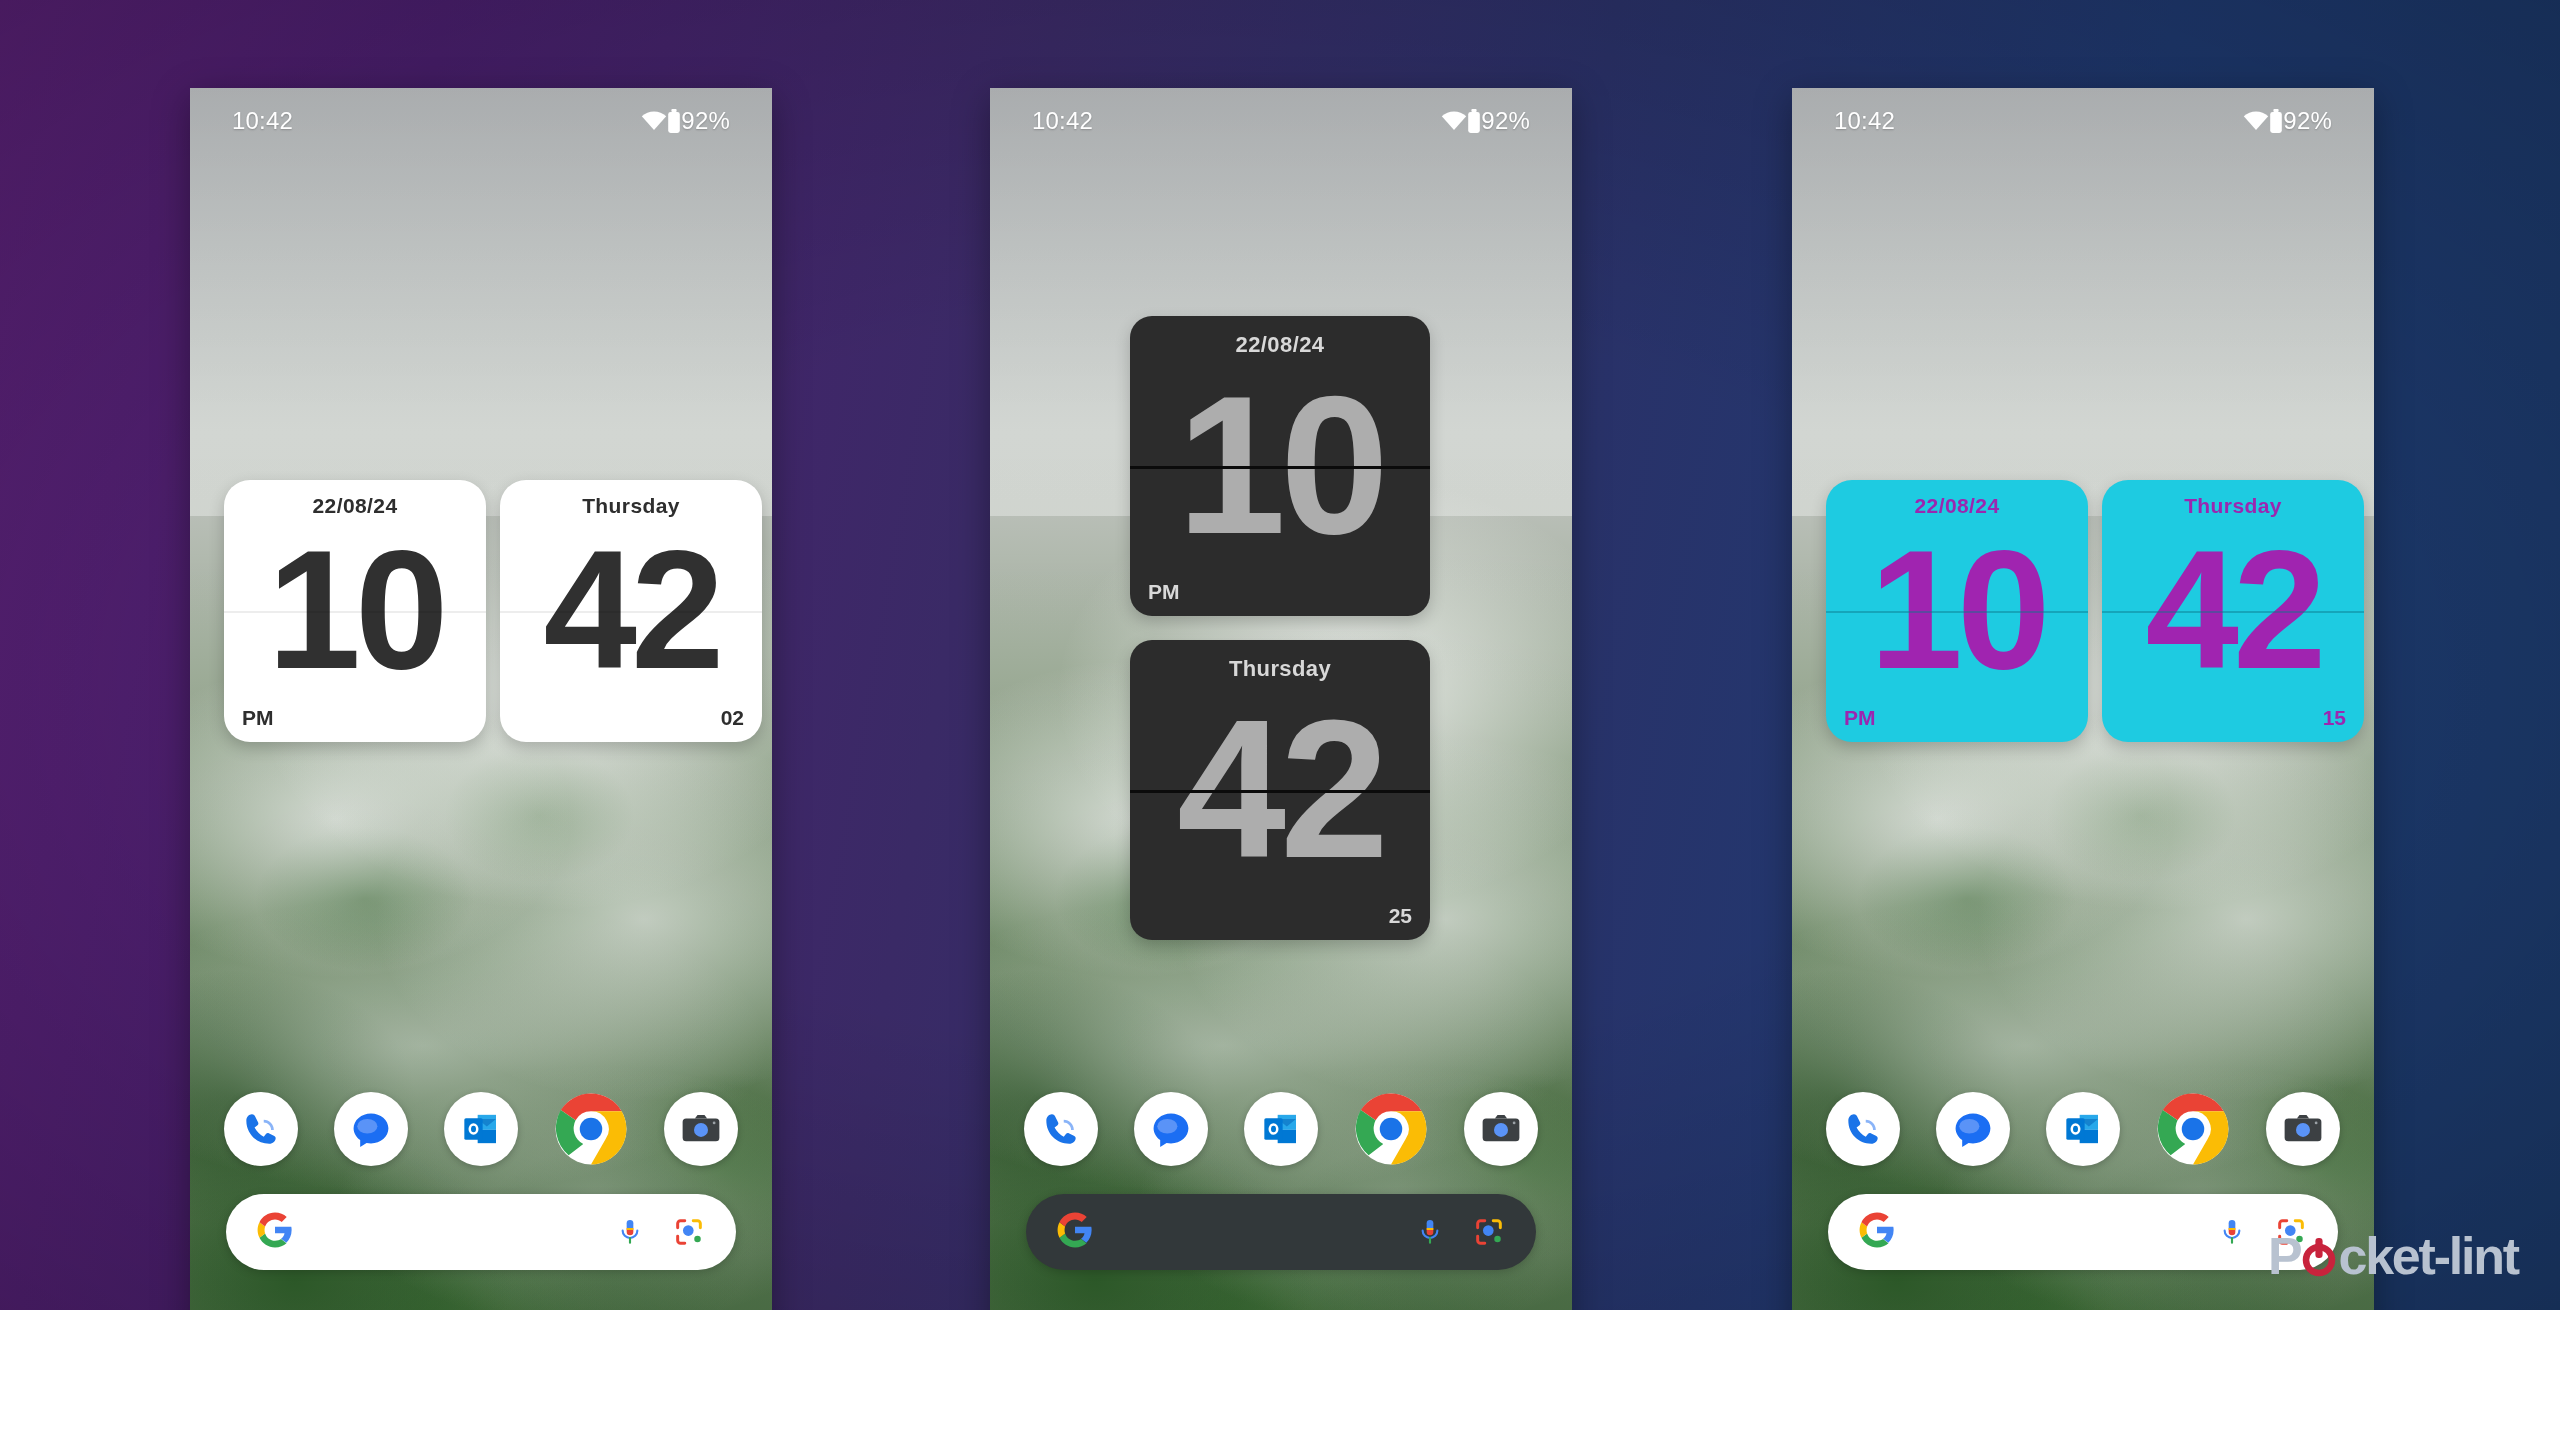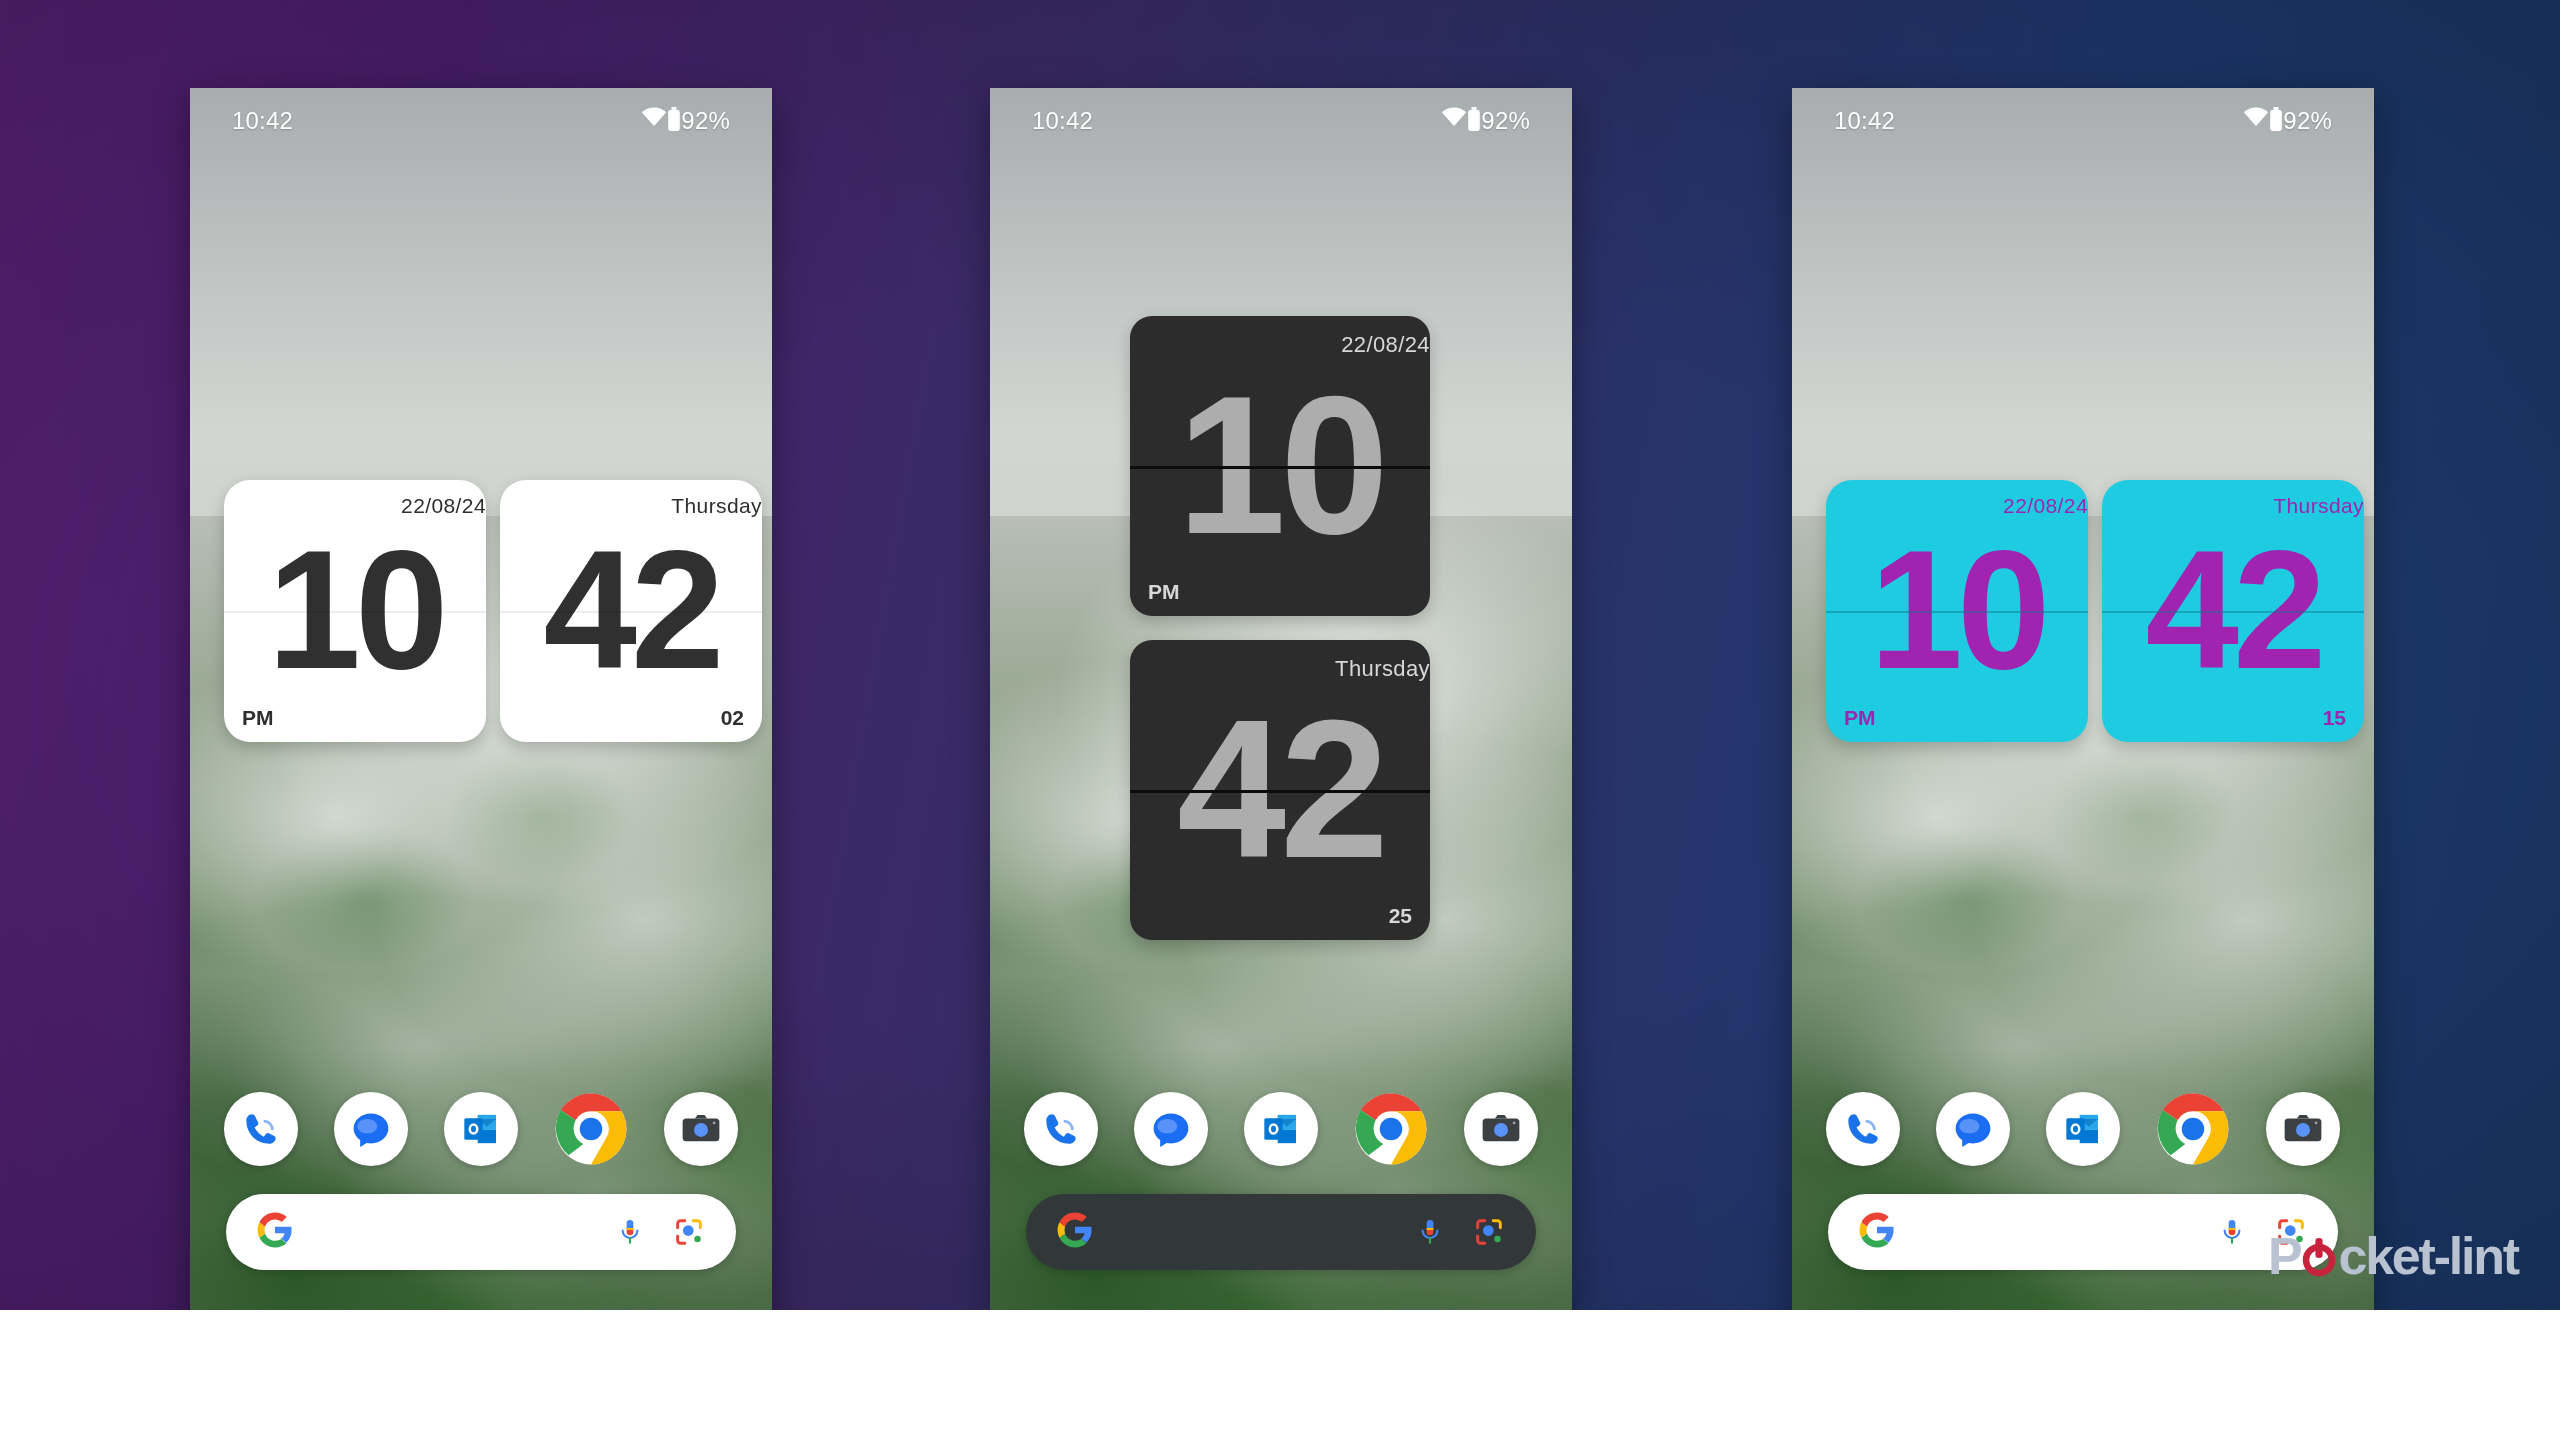--- a/index.html
+++ b/index.html
@@ -70,41 +70,41 @@
   .statusbar {
     position: absolute; left:0; right:0; top:0; height: 66px;
     display:flex; align-items:center; justify-content:space-between;
     padding: 0 42px;
     color:#ffffff;
     font-size: 24px; font-weight: 400;
     letter-spacing: .2px;
     text-shadow: 0 1px 2px rgba(0,0,0,0.22);
     z-index: 4;
   }
-  .sb-right { display:flex; }
+  .sb-right { display:flex; align-items:center; }
   .sb-right svg { display:block; }
   .sb-pct { font-size: 24px; }
 
   
   .widget-row {
     position:absolute;
     display:flex;
     gap: 14px;
     z-index: 5;
   }
   .flip-card {
     position: relative;
     border-radius: 26px;
     overflow: hidden;
     box-shadow: 0 6px 16px rgba(0,0,0,0.20);
   }
   .flip-card .fc-top-label {
     position:absolute; top: 14px; left:0; right:0;
-    text-align:right;
-    font-size: 21px; font-weight: 400;
+    text-align:center;
+    font-size: 21px; font-weight: 700;
     letter-spacing: .4px;
   }
   .flip-card .fc-digits {
     position:absolute; inset: 0;
     display:flex; align-items:center; justify-content:center;
     font-weight: 700;
     line-height: .82;
     letter-spacing: -6px;
     border-radius: 20px;
   }

